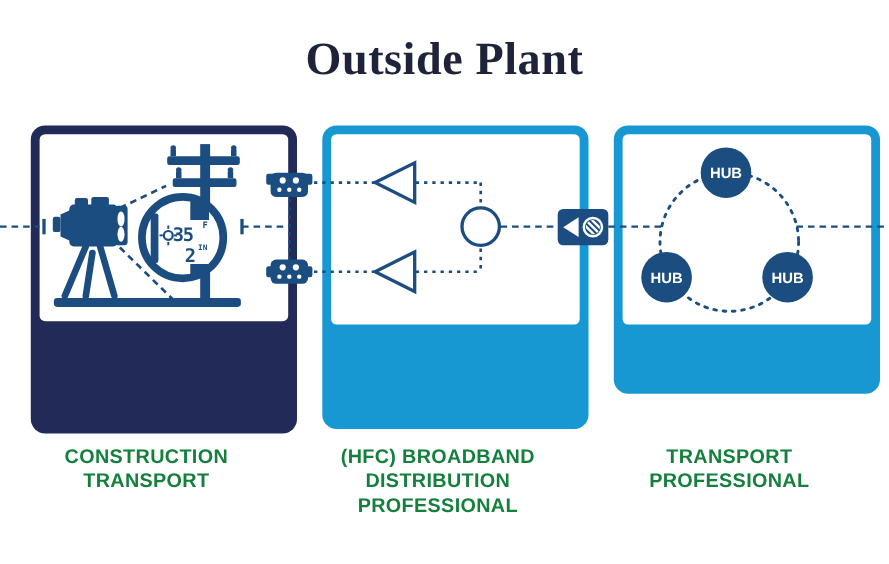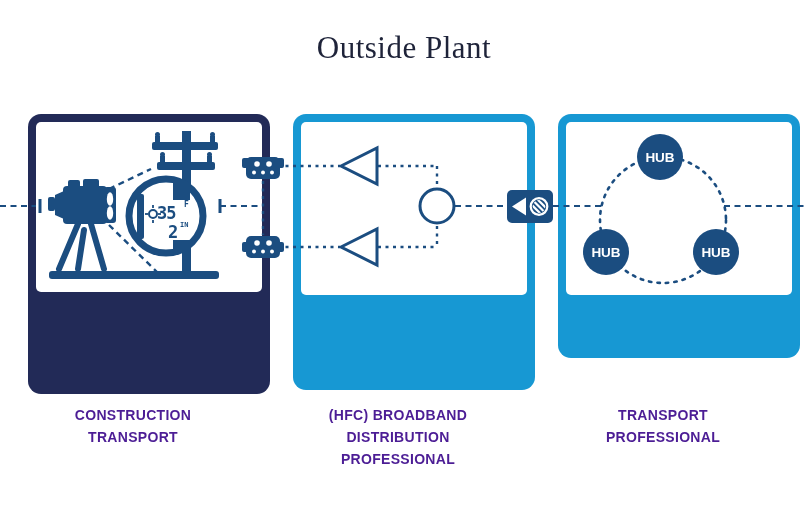--- a/index.html
+++ b/index.html
@@ -3,35 +3,35 @@
 <meta charset="utf-8">
 <style>
   html,body{margin:0;padding:0;background:#fff;}
   .canvas{
     position:relative;width:808px;height:513px;background:#ffffff;overflow:hidden;
     font-family:"Liberation Sans",sans-serif;
   }
   .title{
     position:absolute;top:30px;left:0;width:808px;margin:0;text-align:center;
     font-family:"Liberation Serif","DejaVu Serif",serif;
-    font-size:31px;font-weight:400;color:#1e2339;letter-spacing:.5px;
+    font-size:42px;font-weight:700;color:#1e2339;letter-spacing:.5px;
   }
   .card{position:absolute;border-radius:13px;padding-left:32px;}
   .card-dark{background:#222a57;}
   .card-cyan{background:#1798d3;}
   .card-inner{
     position:absolute;left:8px;top:8px;right:8px;background:#ffffff;border-radius:5px;
   }
   .card-acronym{
     position:absolute;left:0;right:0;text-align:center;color:#ffffff;
     font-weight:bold;font-size:31px;letter-spacing:4px;
   }
   .card-label{
-    position:absolute;width:260px;text-align:center;color:#4c1d95;
-    font-weight:bold;font-size:14px;line-height:22px;letter-spacing:.3px;
+    position:absolute;width:260px;text-align:center;color:#15803d;
+    font-weight:bold;font-size:18px;line-height:22px;letter-spacing:.3px;
   }
   .card-label span{display:block;}
   .overlay{position:absolute;left:0;top:0;pointer-events:none;}
 </style>
 </head>
 <body>
 
 <div class="canvas">
 
   <h1 class="title">Outside Plant</h1>

